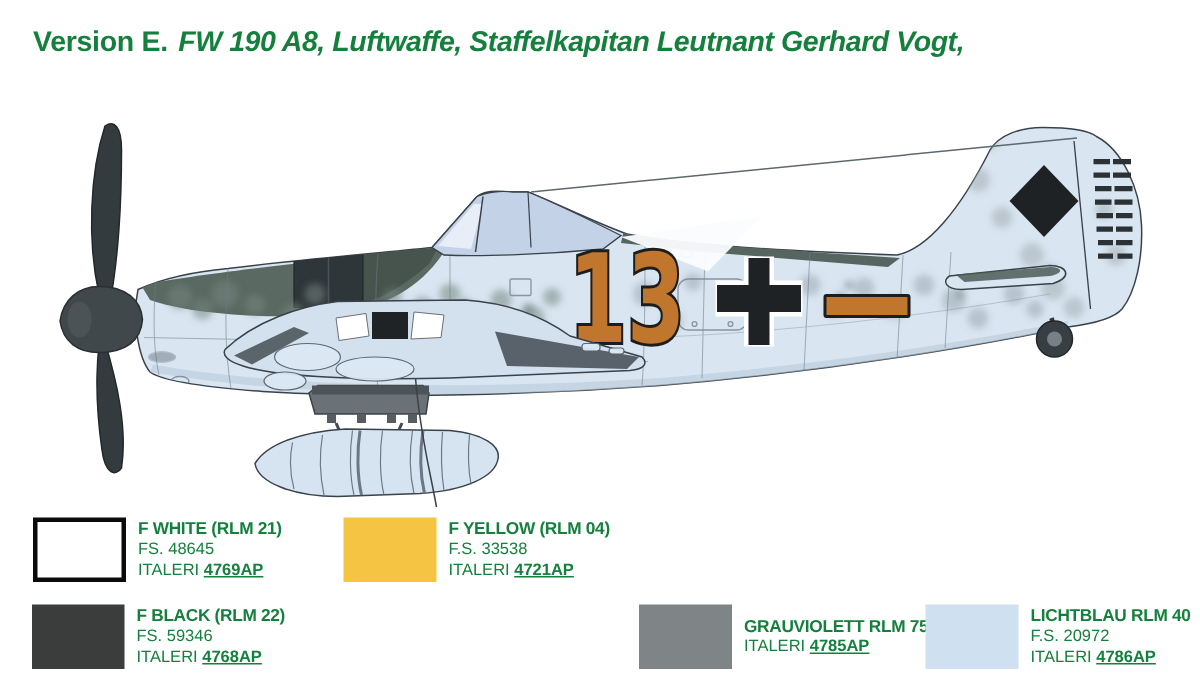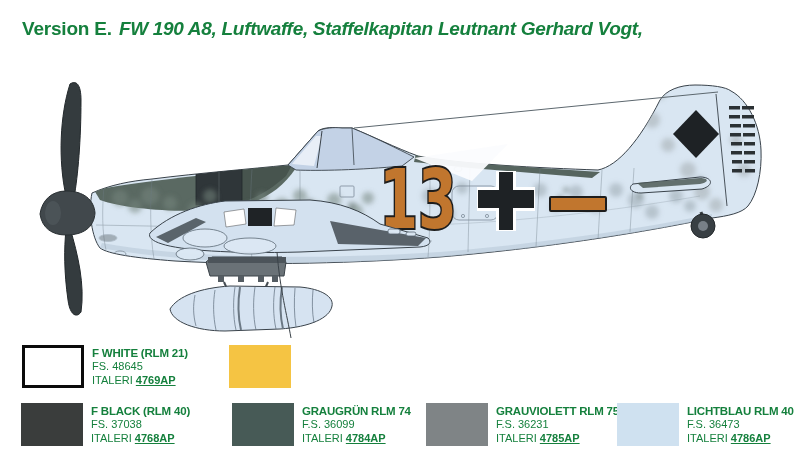--- a/index.html
+++ b/index.html
@@ -254,51 +254,47 @@
     <div class="chip outlined" style="background-color: rgb(255, 255, 255);"></div>
     <div class="chip-info">
       <div class="chip-name">F WHITE (RLM 21)</div>
       <div class="chip-fs">FS. 48645</div>
       <div class="chip-brand"><span>ITALERI</span>&nbsp;<b>4769AP</b></div>
     </div>
   </div>
 
   <div class="swatch" style="left:229px;top:345px">
     <div class="chip" style="background-color: rgb(245, 196, 67);"></div>
+    <div class="chip-info">
+      <div class="chip-name">F YELLOW (RLM 04)</div>
+      <div class="chip-fs">F.S. 33538</div>
+      <div class="chip-brand"><span>ITALERI</span>&nbsp;<b>4721AP</b></div>
+    </div>
   </div>
 
   <div class="swatch" style="left:21px;top:403px">
     <div class="chip" style="background-color: rgb(58, 61, 60);"></div>
     <div class="chip-info">
-      <div class="chip-name">F BLACK (RLM 40)</div>
-      <div class="chip-fs">FS. 37038</div>
+      <div class="chip-name">F BLACK (RLM 22)</div>
+      <div class="chip-fs">FS. 59346</div>
       <div class="chip-brand"><span>ITALERI</span>&nbsp;<b>4768AP</b></div>
     </div>
   </div>
 
-  <div class="swatch" style="left:232px;top:403px">
-    <div class="chip" style="background-color: rgb(71, 90, 86);"></div>
-    <div class="chip-info">
-      <div class="chip-name">GRAUGRÜN RLM 74</div>
-      <div class="chip-fs">F.S. 36099</div>
-      <div class="chip-brand"><span>ITALERI</span>&nbsp;<b>4784AP</b></div>
-    </div>
-  </div>
 
   <div class="swatch" style="left:426px;top:403px">
     <div class="chip" style="background-color: rgb(127, 132, 134);"></div>
     <div class="chip-info">
       <div class="chip-name">GRAUVIOLETT RLM 75</div>
-      <div class="chip-fs">F.S. 36231</div>
       <div class="chip-brand"><span>ITALERI</span>&nbsp;<b>4785AP</b></div>
     </div>
   </div>
 
   <div class="swatch" style="left:617px;top:403px">
     <div class="chip" style="background-color: rgb(207, 225, 240);"></div>
     <div class="chip-info">
       <div class="chip-name">LICHTBLAU RLM 40</div>
-      <div class="chip-fs">F.S. 36473</div>
+      <div class="chip-fs">F.S. 20972</div>
       <div class="chip-brand"><span>ITALERI</span>&nbsp;<b>4786AP</b></div>
     </div>
   </div>
 
 </div>
 
 </body></html>

